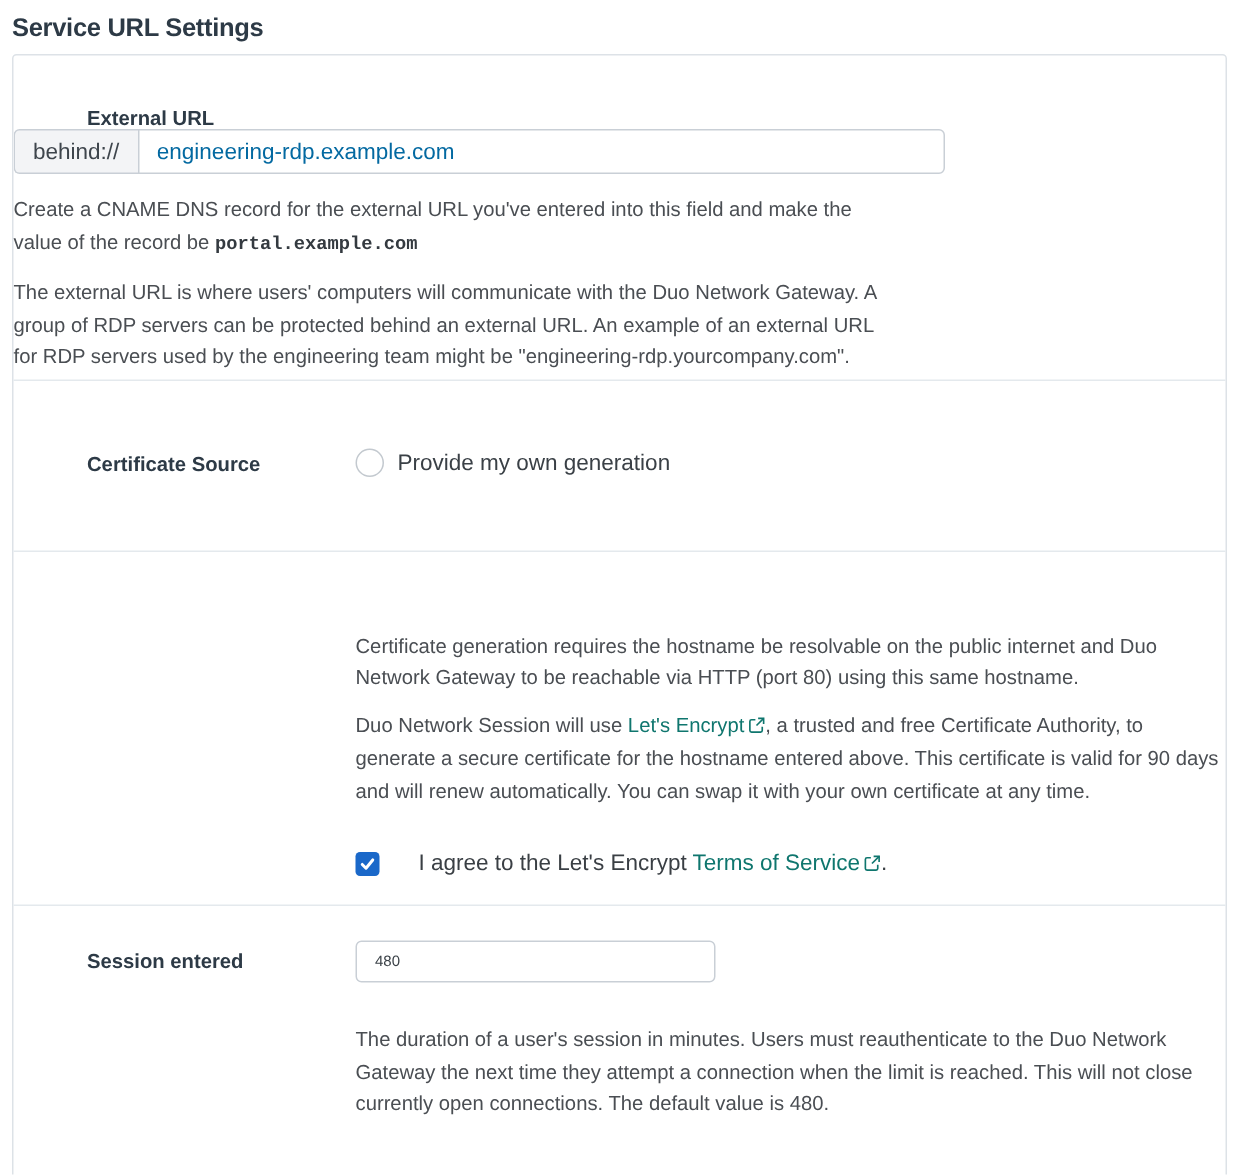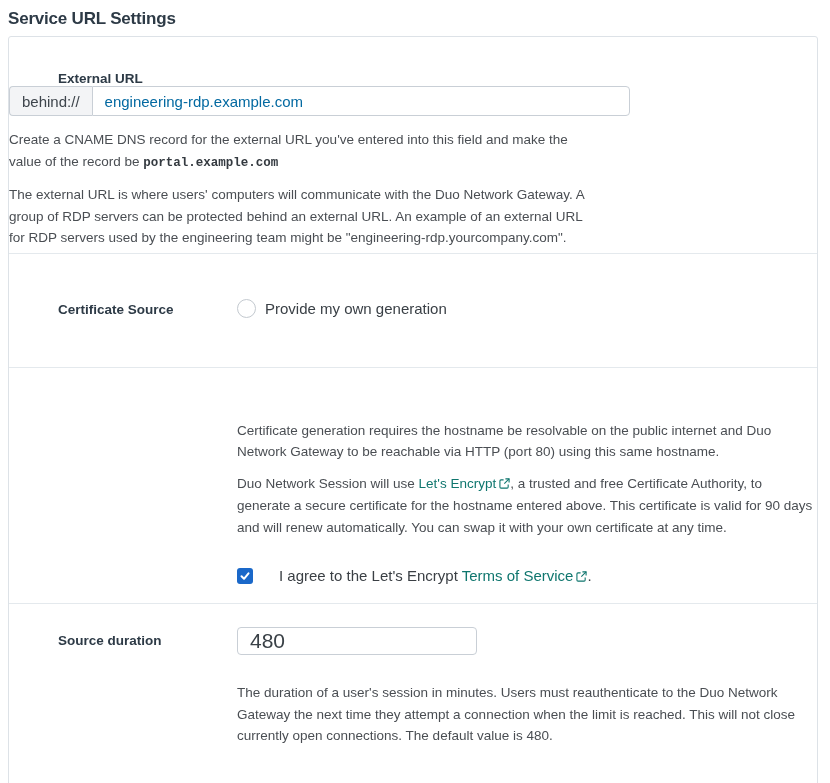--- a/index.html
+++ b/index.html
@@ -114,21 +114,21 @@
   .agree-label { font-size: 15px; color: #3a3f44; }
 
   
   .sec-session { padding-top: 23px; padding-bottom: 51px; }
   .sec-session .col-label { padding-top: 6px; }
   .session-input {
     border: 1px solid #c9cfd6;
     border-radius: 4px;
     width: 240px; height: 28px;
     padding: 0 12px;
-    font-size: 21px;
+    font-size: 10px;
     color: #3a4147;
     font-family: "Liberation Sans", sans-serif;
     outline: none;
     background: #fff;
   }
   .sec-session .help { margin-top: 27px; }
 </style>
 </head>
 <body>
 
@@ -180,21 +180,21 @@
         <span class="agree-label"><span>I agree to the Let's Encrypt </span><a class="link">Terms of Service</a><span class="link ext-icon"><svg width="11" height="11" viewBox="0 0 12 12">
                 <path d="M5 2 H2.2 C1.5 2 1 2.5 1 3.2 V9.8 C1 10.5 1.5 11 2.2 11 H8.8 C9.5 11 10 10.5 10 9.8 V7" fill="none" stroke="currentColor" stroke-width="1.2"></path>
                 <path d="M7 1 H11 V5" fill="none" stroke="currentColor" stroke-width="1.2"></path>
                 <path d="M11 1 L5.8 6.2" fill="none" stroke="currentColor" stroke-width="1.2"></path>
               </svg></span><span>.</span></span>
       </div>
     </div>
   </div>
 
   <div class="row sec-session">
-    <div class="col-label">Source duration</div>
+    <div class="col-label">Session entered</div>
     <div class="col-content">
       <input class="session-input" type="text" value="480" style="">
       <div class="help">
         <p>The duration of a user's session in minutes. Users must reauthenticate to the Duo Network Gateway the next time they attempt a connection when the limit is reached. This will not close currently open connections. The default value is 480.</p>
       </div>
     </div>
   </div>
 
 </div>
 

